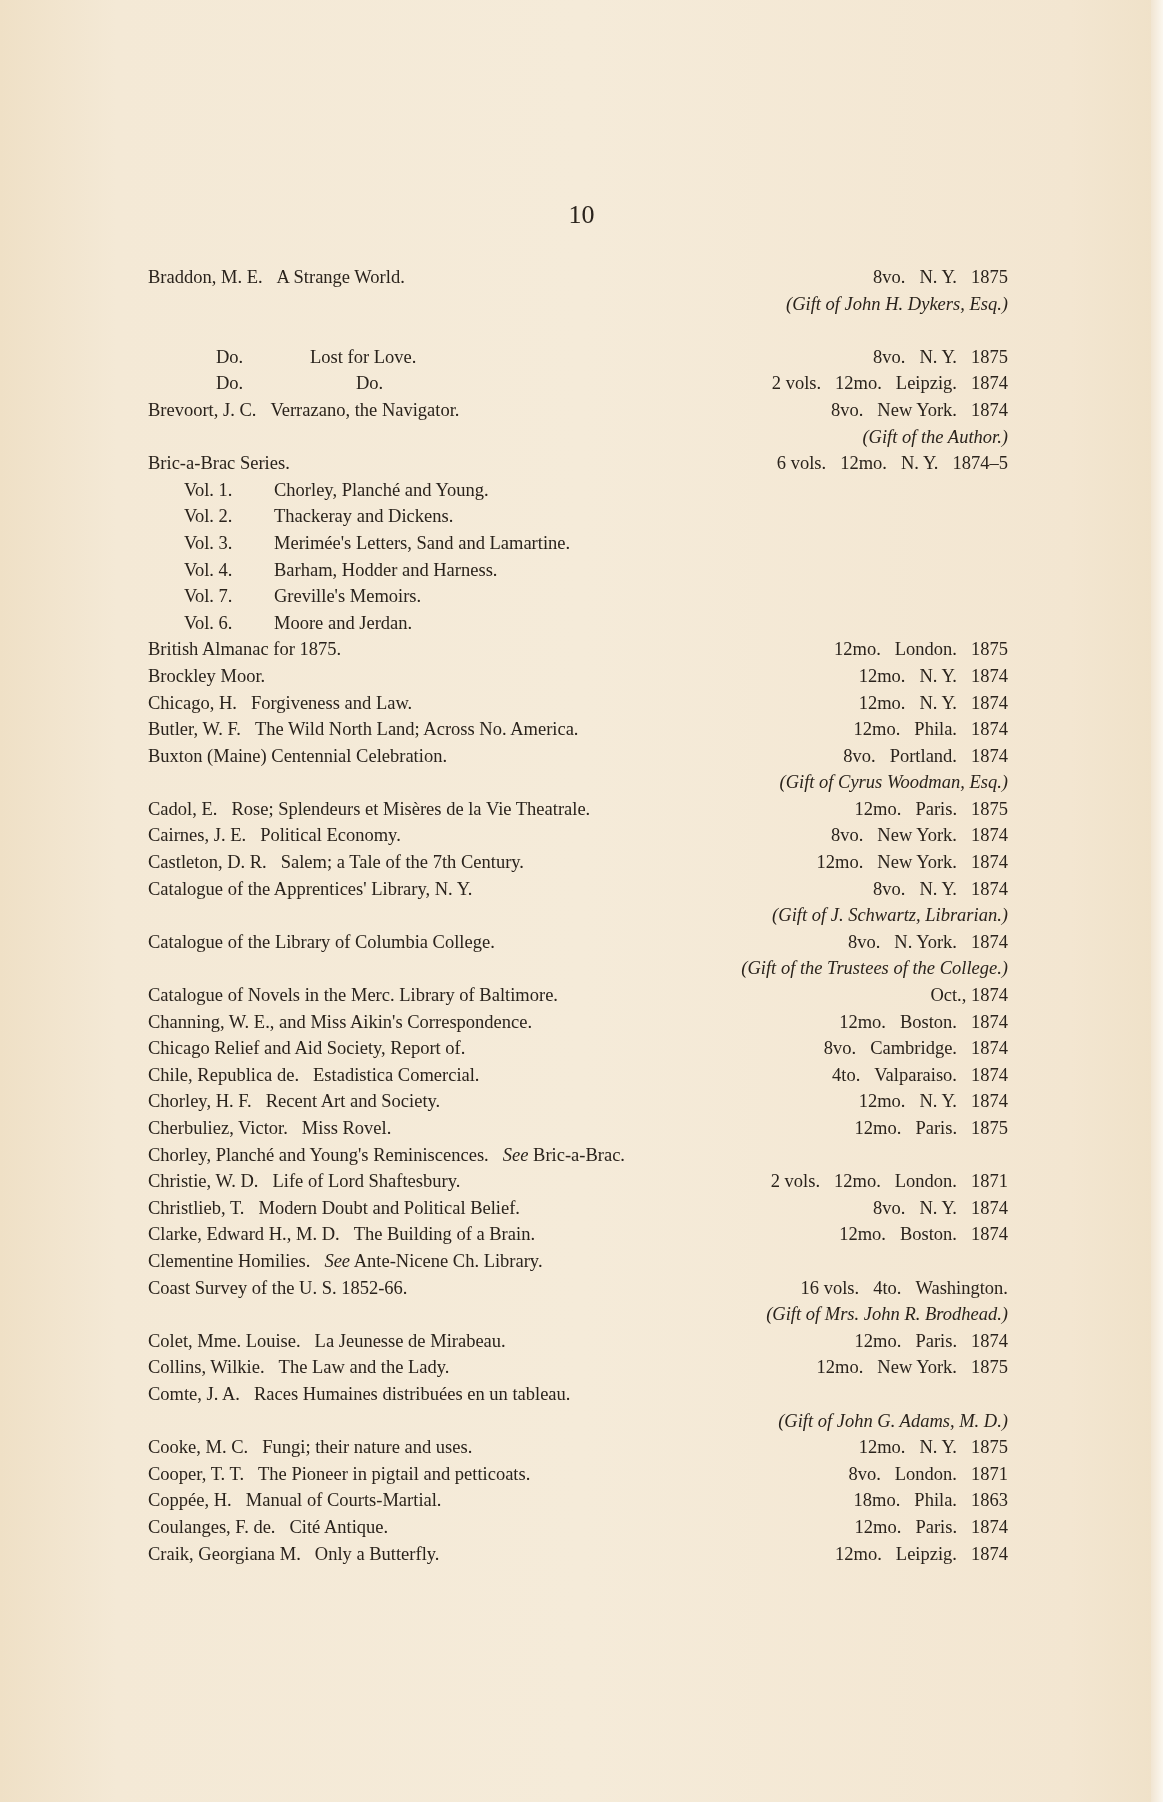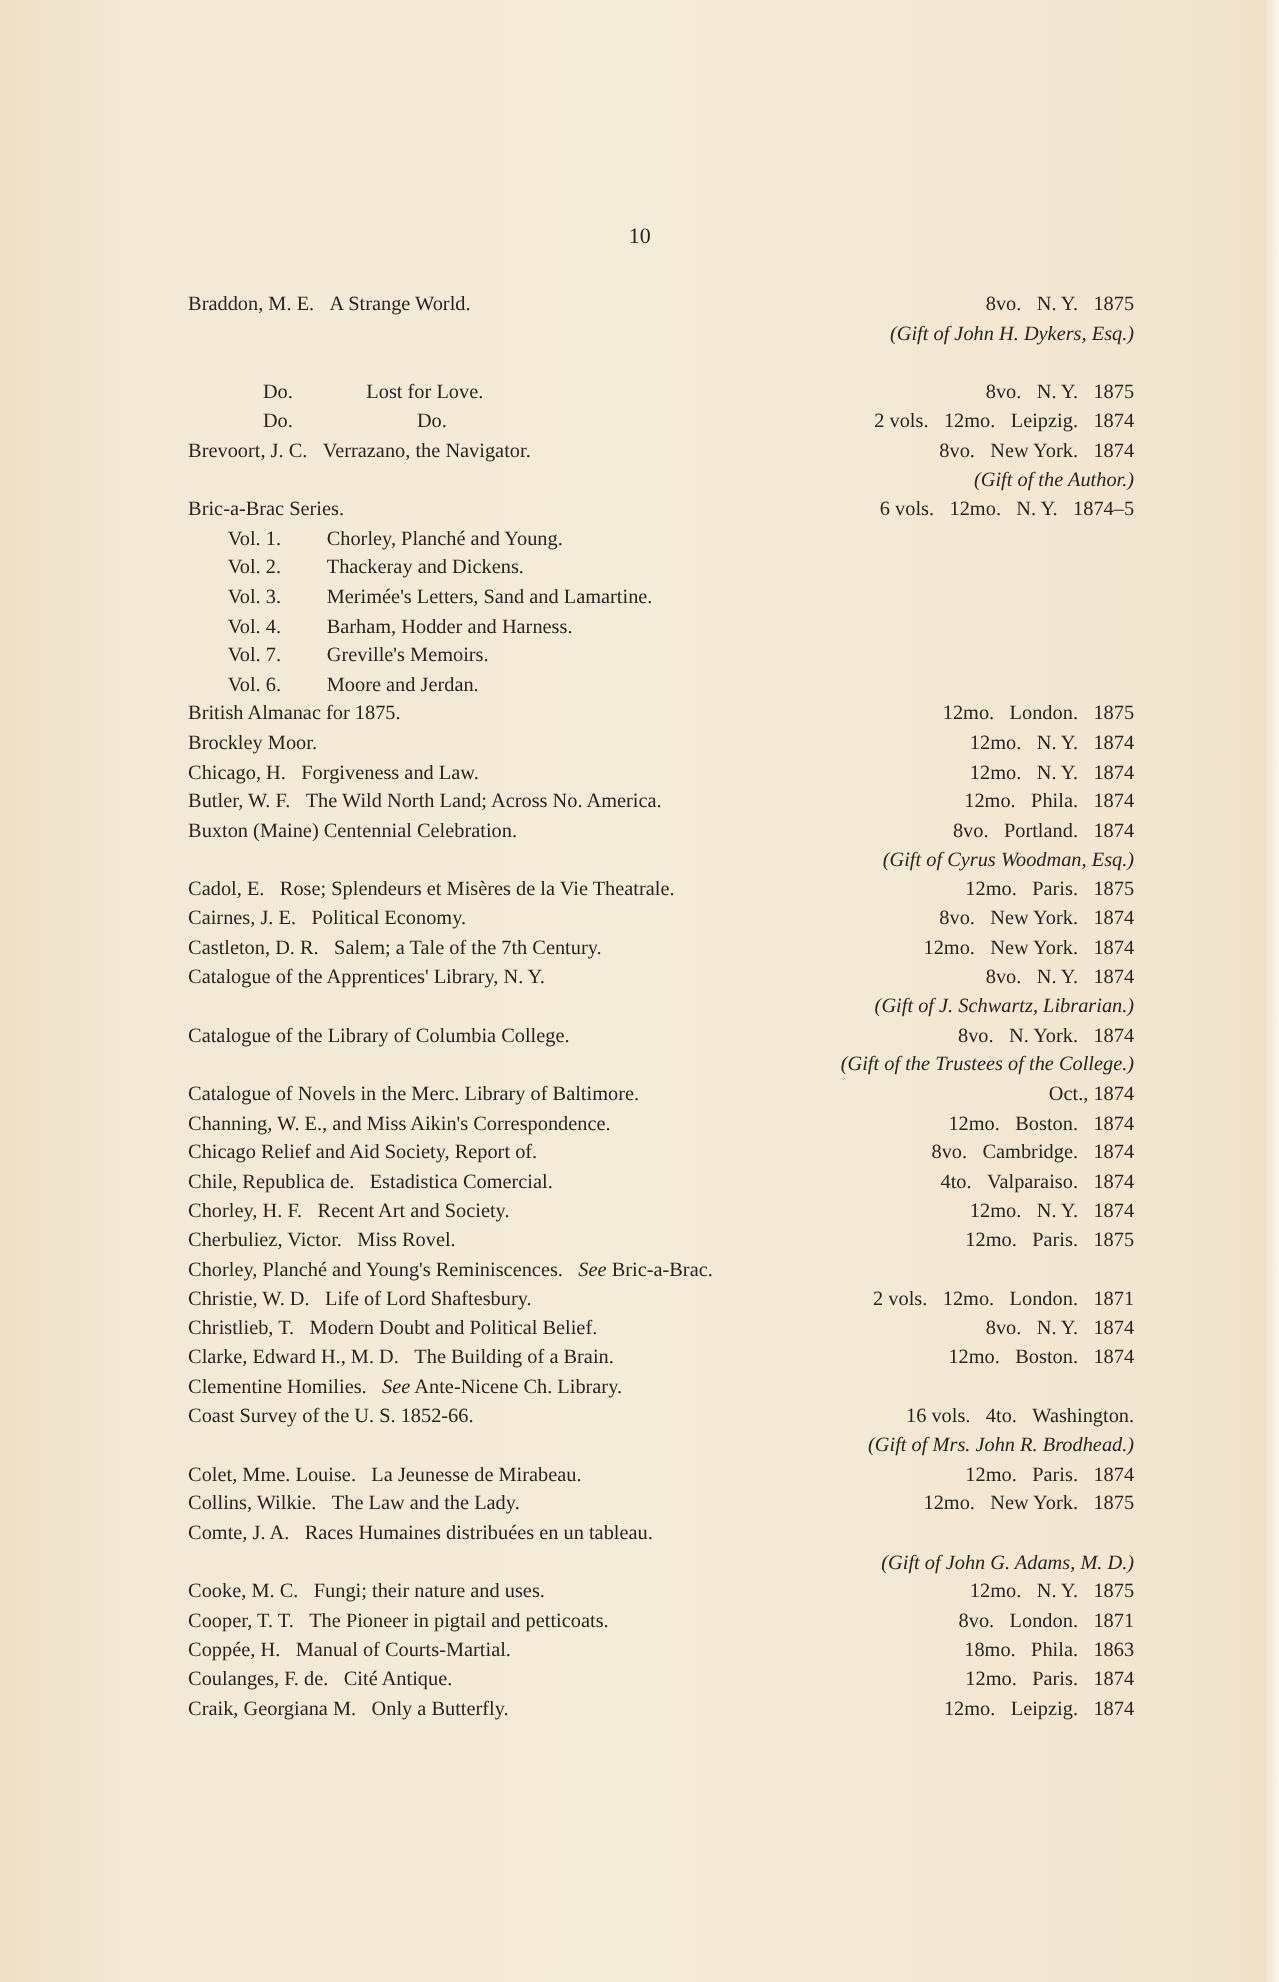--- a/index.html
+++ b/index.html
@@ -10,24 +10,24 @@
       position: relative; overflow: hidden;
       font-family: "Liberation Serif", "DejaVu Serif", serif;
       color: #2a231c;
     }
     .right-edge {
       position: absolute; top: 0; right: 0; width: 12px; height: 1802px;
       background: linear-gradient(90deg, #f1e5d2, #fbf7ef);
     }
     .page-number {
       position: absolute; top: 200px; left: 0; width: 1163px; text-align: center;
-      font-size: 20px; line-height: 30px;
+      font-size: 26px; line-height: 30px;
     }
     .catalogue {
-      position: absolute; left: 171px; top: 264px; width: 860px;
+      position: absolute; left: 148px; top: 264px; width: 860px;
       font-size: 18.5px;
     }
     .row { position: relative; height: 26.6px; line-height: 26.6px; white-space: nowrap; }
     .row .left { position: absolute; left: 0; top: 0; }
     .row .right { position: absolute; right: 0; top: 0; text-align: right; }
     .row .indent1 { left: 36px; }
     .gift { font-style: italic; }
     .see { font-style: italic; }
     .author { display: inline-block; }
     .gap { display: inline-block; width: 14px; }

